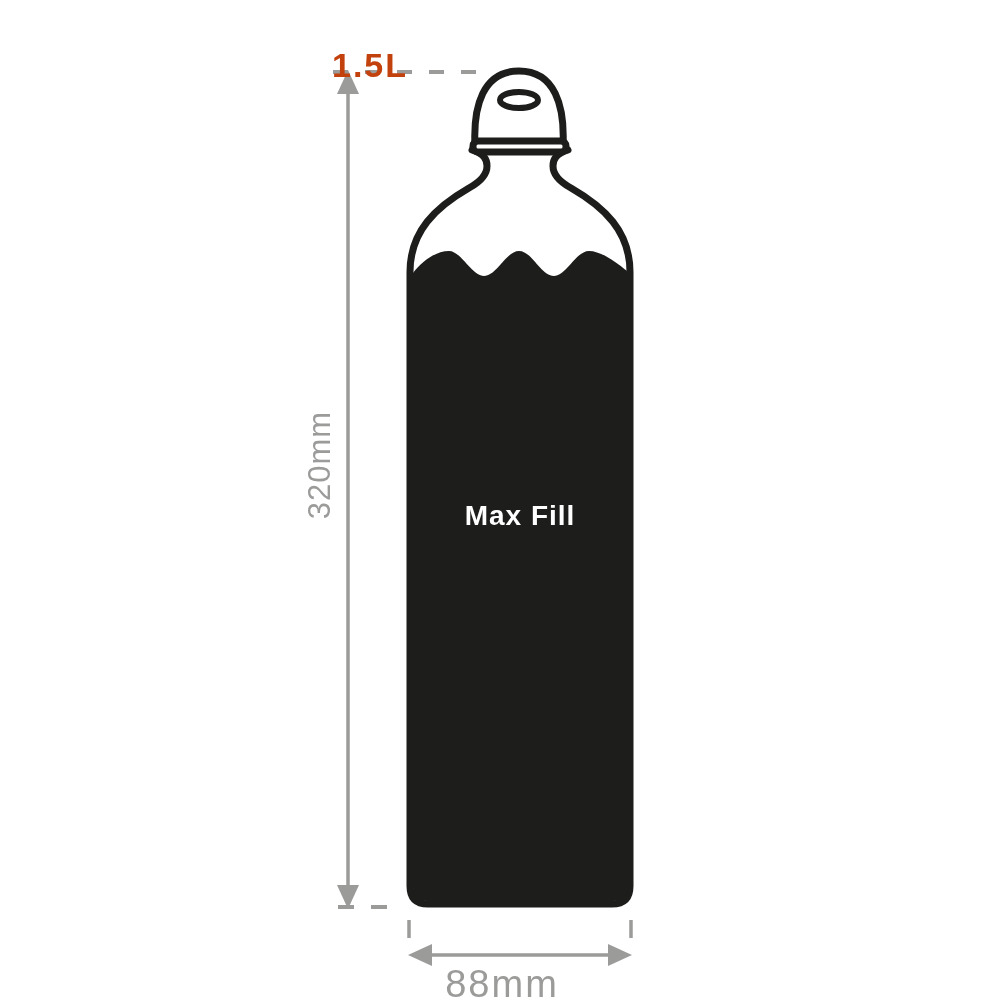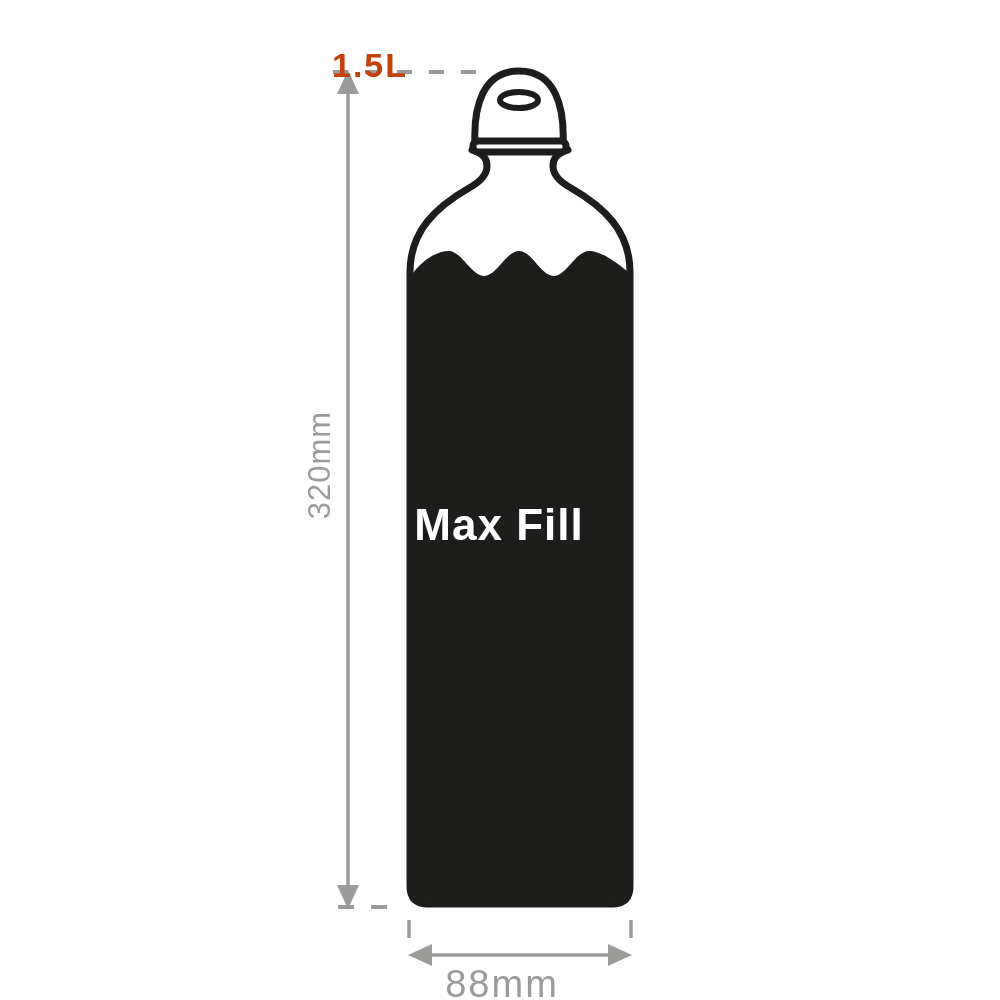--- a/index.html
+++ b/index.html
@@ -60,24 +60,24 @@
   .fill-line1 {
     left: 395px;
     top: 430px;
     width: 250px;
     font-size: 46px;
     font-weight: 700;
     letter-spacing: 1px;
     color: #ffffff;
   }
   .fill-line2 {
-    left: 374px;
+    left: 395px;
     top: 500px;
     width: 250px;
-    font-size: 44px;
+    font-size: 28px;
     font-weight: 700;
     letter-spacing: 1px;
     color: #ffffff;
   }
 </style>
 </head>
 <body>
 
 <div class="stage">
 

